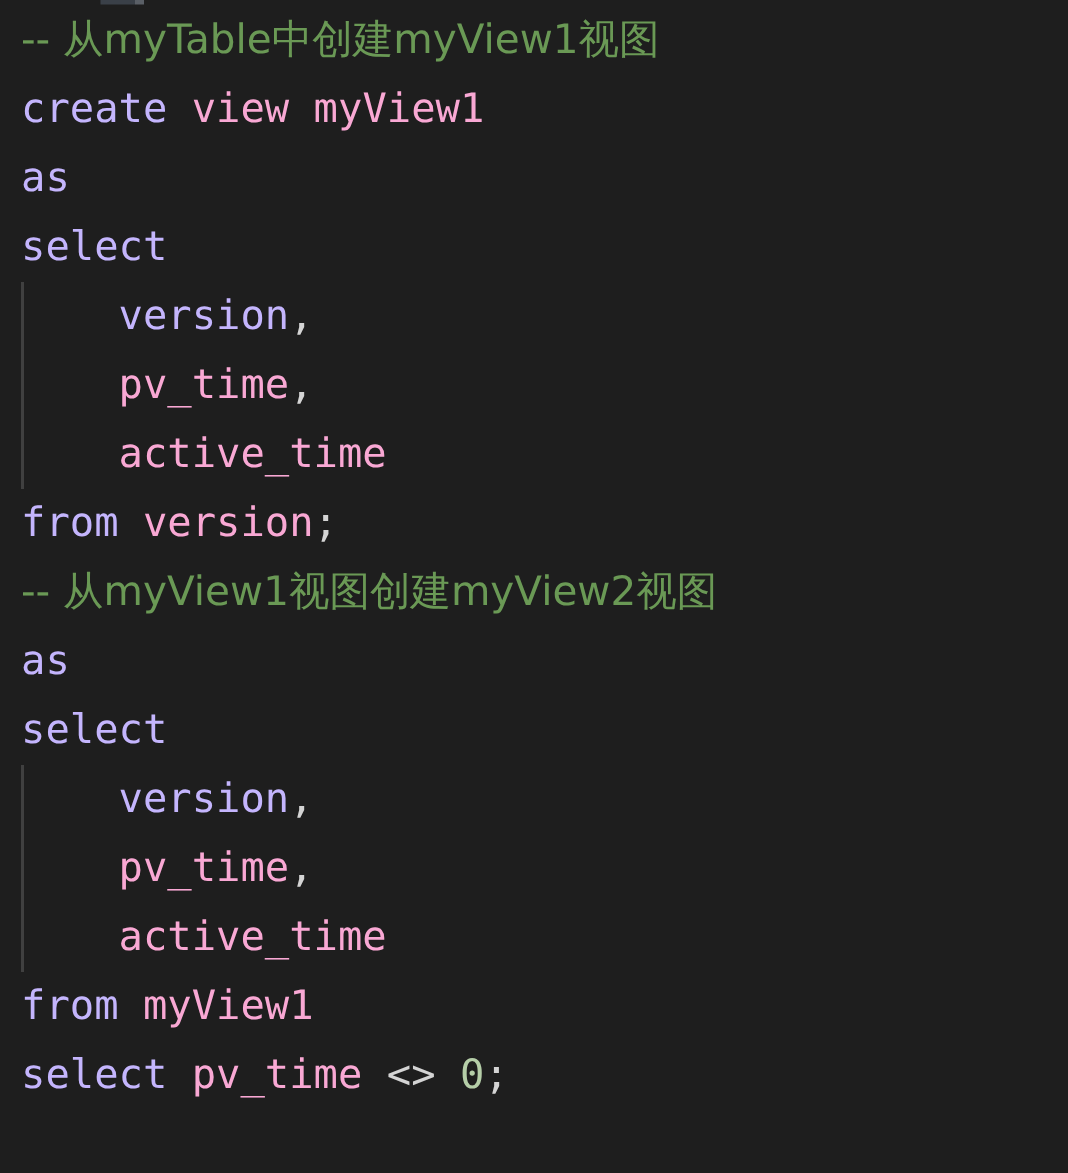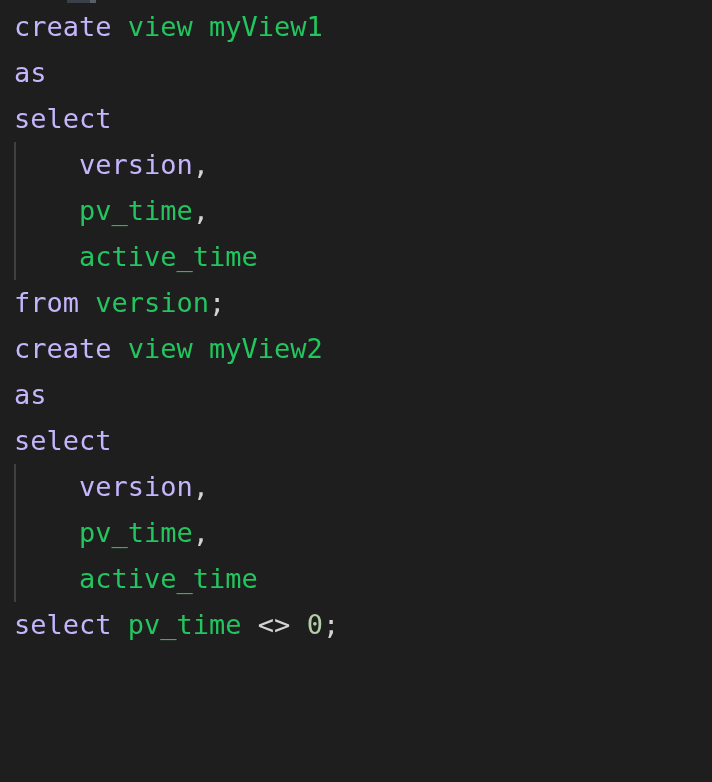--- a/index.html
+++ b/index.html
@@ -74,48 +74,50 @@
     left: 14px;
     top: 0;
     width: 2px;
     height: 46px;
     background: #404040;
   }
 
   .tok { white-space: pre; }
   .tok-keyword  { color: #c4b5fd; }
   .tok-comment  { color: #6a9955; }
-  .tok-plain    { color: #22c55e; }
+  .tok-plain    { color: #f9a8d4; }
   .tok-number   { color: #b5cea8; }
   .tok-operator { color: #d4d4d4; }
   .tok-punct    { color: #d4d4d4; }
 
   
   .cjk { font-family: "DejaVu Sans", "Liberation Sans", sans-serif; }
 </style>
 </head>
 <body>
 
 <div id="editor">
 
   <div id="prev-line-sliver">
     <div id="prev-line-selection"></div>
     <div id="prev-line-selection-tail"></div>
   </div>
 
   <div id="code-lines">
+      <div class="code-line"><span class="tok tok-comment cjk">-- 从myTable中创建myView1视图</span></div>
       <div class="code-line"><span class="tok tok-keyword">create</span><span class="tok tok-plain"> view myView1</span></div>
       <div class="code-line"><span class="tok tok-keyword">as</span></div>
       <div class="code-line"><span class="tok tok-keyword">select</span></div>
       <div class="code-line indented"><span class="tok tok-plain">    </span><span class="tok tok-keyword">version</span><span class="tok tok-punct">,</span></div>
       <div class="code-line indented"><span class="tok tok-plain">    pv_time</span><span class="tok tok-punct">,</span></div>
       <div class="code-line indented"><span class="tok tok-plain">    active_time</span></div>
       <div class="code-line"><span class="tok tok-keyword">from</span><span class="tok tok-plain"> version</span><span class="tok tok-punct">;</span></div>
-      <div class="code-line"><span class="tok tok-keyword">create</span><span class="tok tok-plain"> view myView2</span></div>
+      <div class="code-line"><span class="tok tok-comment cjk">-- 从myView1视图创建myView2视图</span></div>
       <div class="code-line"><span class="tok tok-keyword">as</span></div>
       <div class="code-line"><span class="tok tok-keyword">select</span></div>
       <div class="code-line indented"><span class="tok tok-plain">    </span><span class="tok tok-keyword">version</span><span class="tok tok-punct">,</span></div>
       <div class="code-line indented"><span class="tok tok-plain">    pv_time</span><span class="tok tok-punct">,</span></div>
       <div class="code-line indented"><span class="tok tok-plain">    active_time</span></div>
+      <div class="code-line"><span class="tok tok-keyword">from</span><span class="tok tok-plain"> myView1</span></div>
       <div class="code-line"><span class="tok tok-keyword">select</span><span class="tok tok-plain"> pv_time </span><span class="tok tok-operator">&lt;&gt;</span><span class="tok tok-plain"> </span><span class="tok tok-number">0</span><span class="tok tok-punct">;</span></div>
     </div>
 
 </div>
 
 </body></html>

